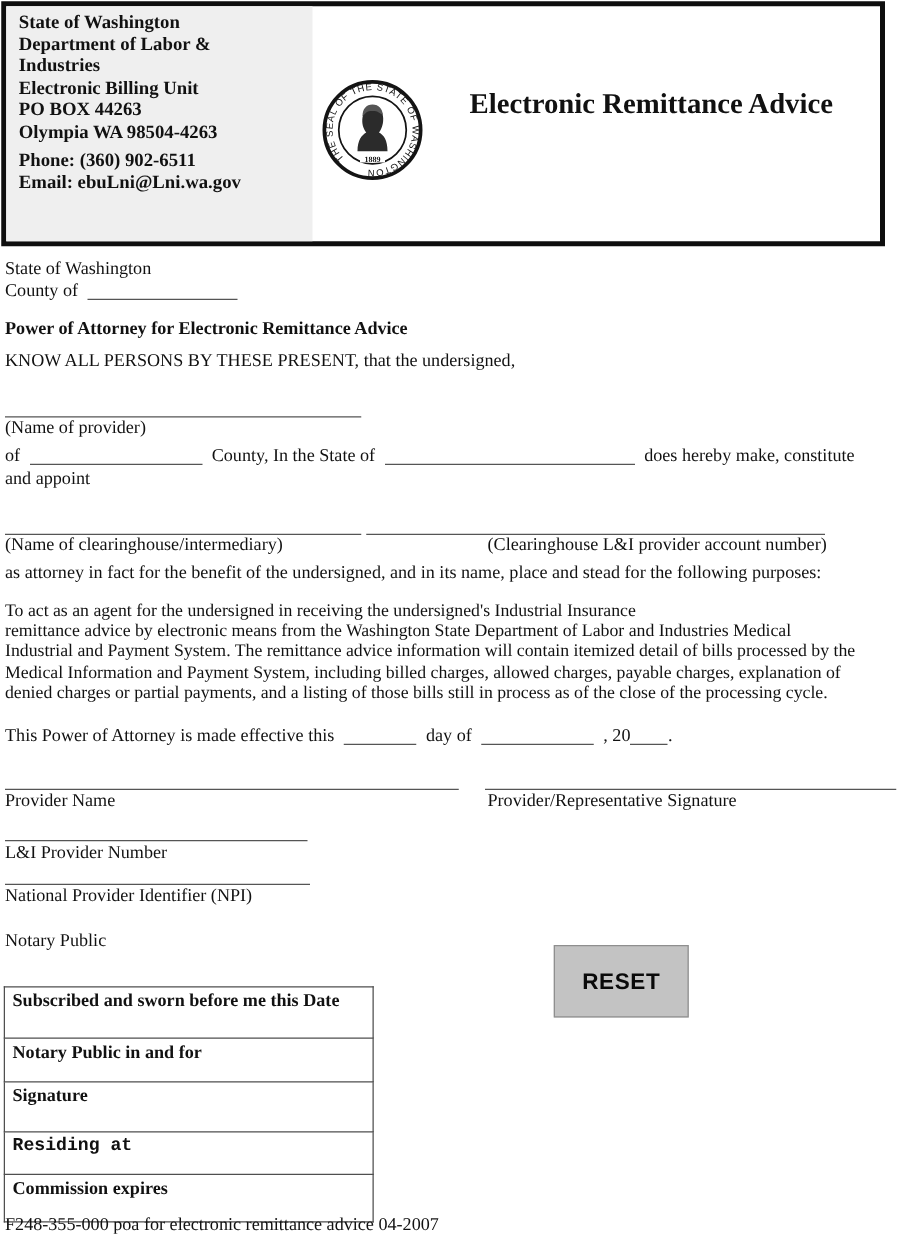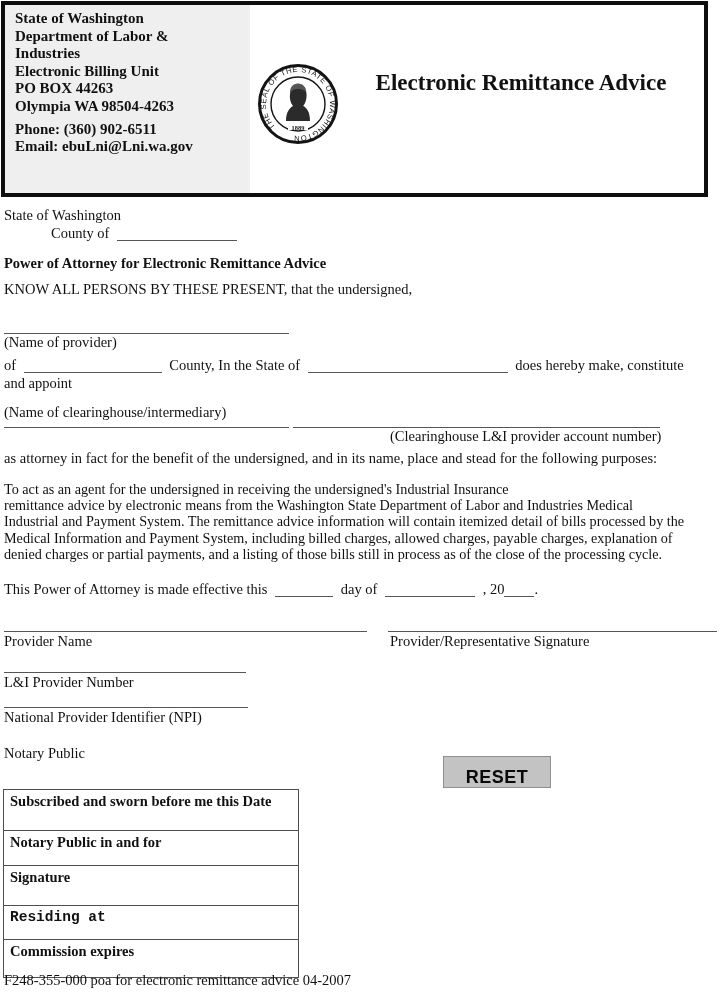--- a/index.html
+++ b/index.html
@@ -20,21 +20,21 @@
 
   
   .t{font-size:14.5px;line-height:17px;white-space:nowrap;}
   .b{font-weight:bold;}
   .cap{font-size:14.5px;}
   .rule{border-bottom:1px solid #555;height:16px;}
   .blank{display:inline-block;height:12px;border-bottom:1px solid #555;vertical-align:-3px;}
   #purpose-block div{font-size:14.2px;line-height:16.2px;white-space:nowrap;}
 
   
-  #reset-btn{left:443px;top:756px;width:108px;height:32px;background:#c3c3c3;
+  #reset-btn{left:443px;top:756px;width:108px;height:58px;background:#c3c3c3;
              border:1px solid #8f8f8f;font-family:"Liberation Sans", sans-serif;
              font-weight:bold;font-size:18px;letter-spacing:.5px;color:#0a0a0a;
              text-align:center;line-height:40px;cursor:pointer;padding:0;}
 
   
   #notary-table{left:3px;top:777px;width:296px;border-collapse:collapse;margin-top:12px;}
   #notary-table td{border:1px solid #4f4f4f;font-weight:bold;font-size:14.5px;
                    line-height:18px;padding:2px 6px;vertical-align:top;}
 
   #footer-line{left:4px;top:972px;font-size:14.5px;}
@@ -74,21 +74,21 @@
       </svg>
     </div>
 
     <div id="title-block" class="abs">
       <div>Electronic Remittance Advice</div>
     </div>
   </div>
 
   <div class="abs t" style="left:4px;top:207px;">State of Washington</div>
 
-  <div class="abs t" style="left:4px;top:225px;margin-left:47px;">
+  <div class="abs t" style="left:4px;top:225px;">
     <span>County of</span>
     <span class="blank" style="width:120px;margin-left:4px;"></span>
   </div>
 
   <div class="abs t b" style="left:4px;top:255px;">Power of Attorney for Electronic Remittance Advice</div>
 
   <div class="abs t" style="left:4px;top:281px;">KNOW ALL PERSONS BY THESE PRESENT, that the undersigned,</div>
 
   <div class="abs rule" style="left:4px;top:317px;width:285px;"></div>
   <div class="abs cap" style="left:4px;top:334px;">(Name of provider)</div>
@@ -98,21 +98,21 @@
     <span class="blank" style="width:138px;margin:0 4px;"></span>
     <span>County, In the State of</span>
     <span class="blank" style="width:200px;margin:0 4px;"></span>
     <span>does hereby make, constitute</span>
     <br>
     <span>and appoint</span>
   </div>
 
   <div class="abs rule" style="left:4px;top:411px;width:285px;"></div>
   <div class="abs rule" style="left:293px;top:411px;width:367px;"></div>
-  <div class="abs cap" style="left:4px;top:404px;">(Name of clearinghouse/intermediary)</div>
+  <div class="abs cap" style="left:4px;top:428px;">(Name of clearinghouse/intermediary)</div>
   <div class="abs cap" style="left:390px;top:428px;">(Clearinghouse L&amp;I provider account number)</div>
 
   <div class="abs t" style="left:4px;top:450px;">as attorney in fact for the benefit of the undersigned, and in its name, place and stead for the following purposes:</div>
 
   <div id="purpose-block" class="abs" style="left:4px;top:481px;">
     <div>To act as an agent for the undersigned in receiving the undersigned's Industrial Insurance</div>
     <div>remittance advice by electronic means from the Washington State Department of Labor and Industries Medical</div>
     <div>Industrial and Payment System. The remittance advice information will contain itemized detail of bills processed by the</div>
     <div>Medical Information and Payment System, including billed charges, allowed charges, payable charges, explanation of</div>
     <div>denied charges or partial payments, and a listing of those bills still in process as of the close of the processing cycle.</div>

